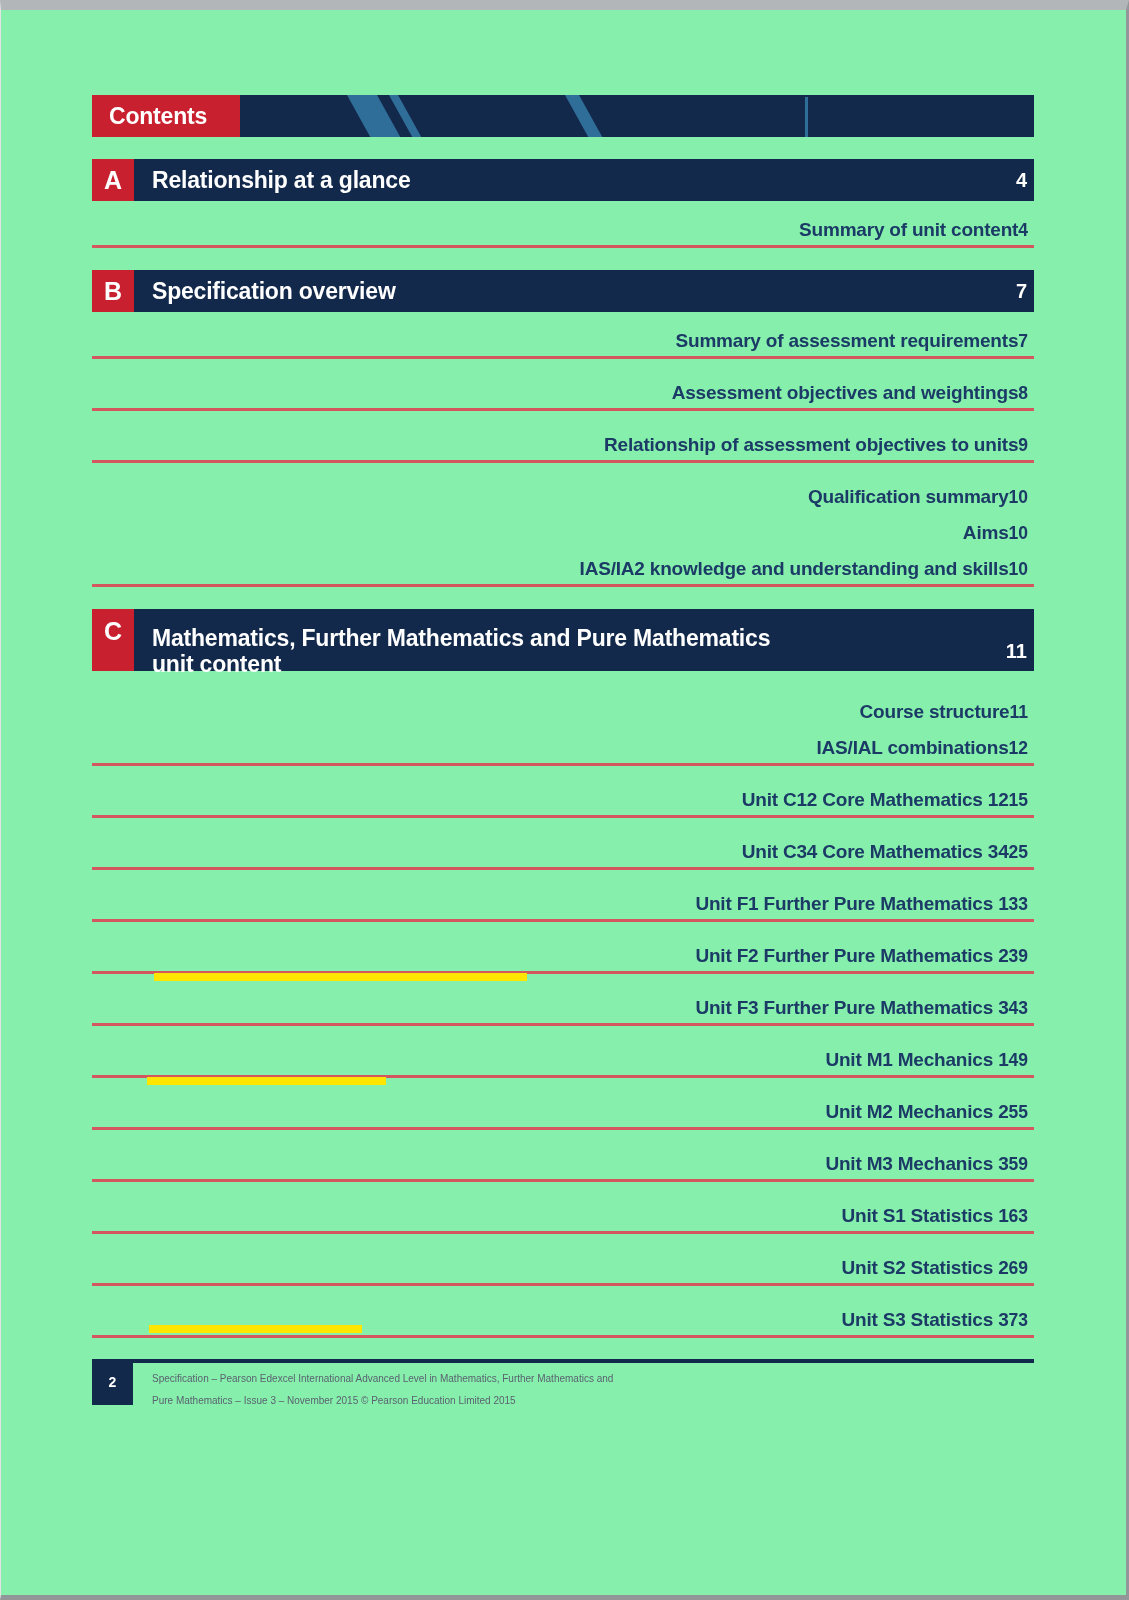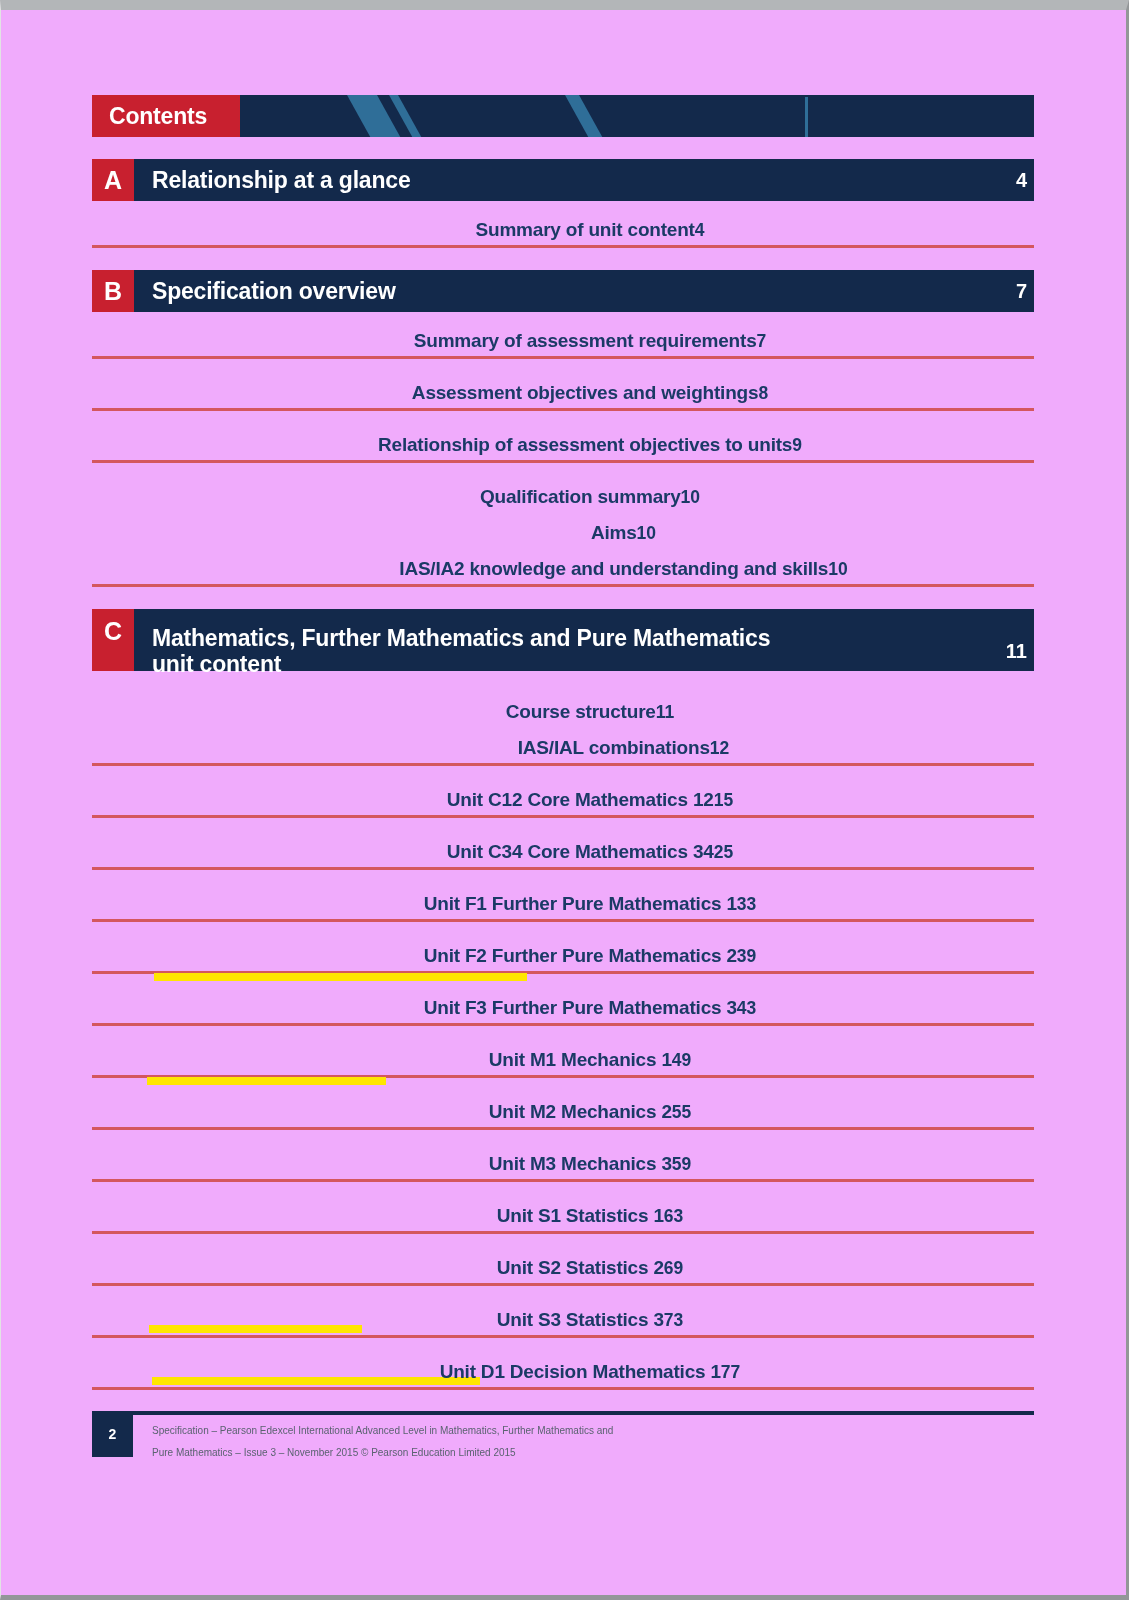--- a/index.html
+++ b/index.html
@@ -1,17 +1,17 @@
 <!DOCTYPE html>
 <html style="--navy: #13294b; --red: #c8202f; --stripe: #2f6e98; --rule: #d4575e; --ink: #1b3a66; --yellow: #ffe600;"><head>
 <meta charset="utf-8">
 <style>
   html,body{margin:0;padding:0;background:#fff;}
   body{width:1129px;height:1600px;font-family:"Liberation Sans",sans-serif;}
-  .page{box-sizing:border-box;width:1129px;height:1600px;background:#f0abfc;
+  .page{box-sizing:border-box;width:1129px;height:1600px;background:#86efac;
         border-top:10px solid #b3b6b8;border-right:3px solid #939698;
         border-bottom:5px solid #939698;border-left:1px solid #e2e3e4;overflow:hidden;}
   .content{margin-left:91px;width:942px;}
 
   
   .banner{margin-top:85px;height:42px;background:var(--navy);position:relative;overflow:hidden;display:flex;}
   .banner-label{width:148px;background:var(--red);color:#fff;font-size:23px;font-weight:bold;
                 display:flex;align-items:center;padding-left:17px;box-sizing:border-box;letter-spacing:-.2px;position:relative;z-index:2;}
   .stripe{position:absolute;top:0;height:42px;background:var(--stripe);transform:skewX(29deg);transform-origin:top left;}
   .s1{left:255px;width:30px;} .s2{left:297px;width:9px;} .s3{left:473px;width:14px;}
@@ -26,21 +26,21 @@
   .sec-title{flex:1;padding-left:18px;font-size:23px;font-weight:bold;letter-spacing:-.2px;}
   .one .sec-title{display:flex;align-items:center;}
   .two .sec-title{padding-top:16px;line-height:26px;}
   .sec-page{padding-right:7px;font-size:20px;font-weight:bold;display:flex;align-items:center;}
   .two .sec-page{align-items:flex-end;padding-bottom:8px;}
 
   
   .toc-list{margin-top:16px;}
   .section.c .toc-list{margin-top:28px;}
   .toc-group{border-bottom:3px solid var(--rule);padding-bottom:2px;margin-bottom:21px;position:relative;}
-  .toc-row{display:flex;justify-content:center;align-items:baseline;line-height:26px;position:relative;z-index:1;}
+  .toc-row{display:flex;justify-content:flex-end;align-items:baseline;line-height:26px;position:relative;z-index:1;}
   .toc-row + .toc-row{margin-top:10px;}
   .toc-label{font-size:19px;font-weight:bold;color:var(--ink);padding-left:60px;letter-spacing:-.2px;}
   .toc-row.indent .toc-label{padding-left:127px;}
   .toc-page{font-size:17.5px;font-weight:bold;color:var(--ink);padding-right:6px;}
   .hl{position:absolute;height:8px;background:var(--yellow);z-index:0;}
   .hl.above{bottom:2px;} .hl.below{bottom:-10px;}
 
   
   .footer{margin-top:11px;display:flex;}
   .footer-box{width:41px;height:46px;background:var(--navy);color:#fff;font-size:14px;font-weight:bold;
@@ -201,27 +201,20 @@
                 <span class="toc-page">69</span>
               </div>
             </div>
             <div class="toc-group">
               <div class="toc-row">
                 <span class="toc-label">Unit S3 Statistics 3</span>
                 <span class="toc-page">73</span>
               </div>
               <div class="hl above" style="left: 57px; width: 213px;"></div>
             </div>
-            <div class="toc-group">
-              <div class="toc-row">
-                <span class="toc-label">Unit D1 Decision Mathematics 1</span>
-                <span class="toc-page">77</span>
-              </div>
-              <div class="hl above" style="left: 60px; width: 328px;"></div>
-            </div>
           </div>
         </div>
       </div>
 
     <div class="footer">
       <div class="footer-box">2</div>
       <div class="footer-right">
         <div class="footer-text">
           <div>Specification – Pearson Edexcel International Advanced Level in Mathematics, Further Mathematics and</div>
           <div>Pure Mathematics – Issue 3 – November 2015 © Pearson Education Limited 2015</div>

